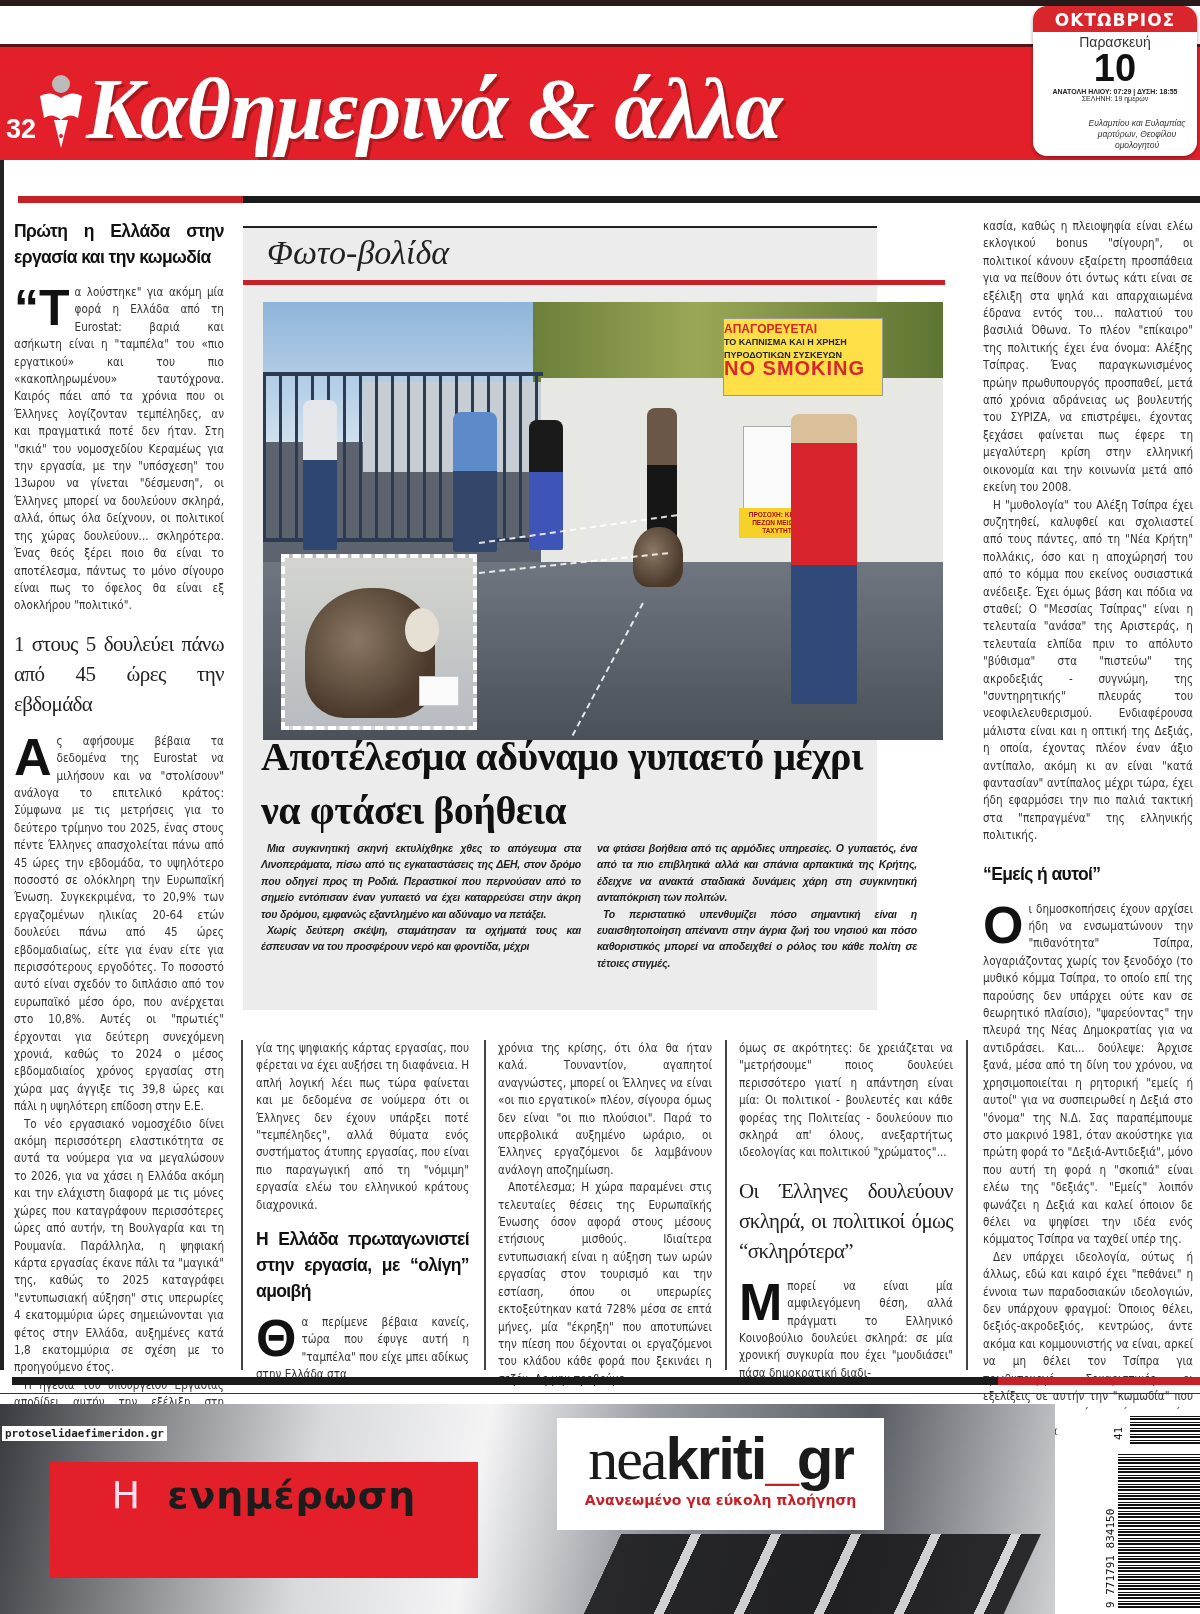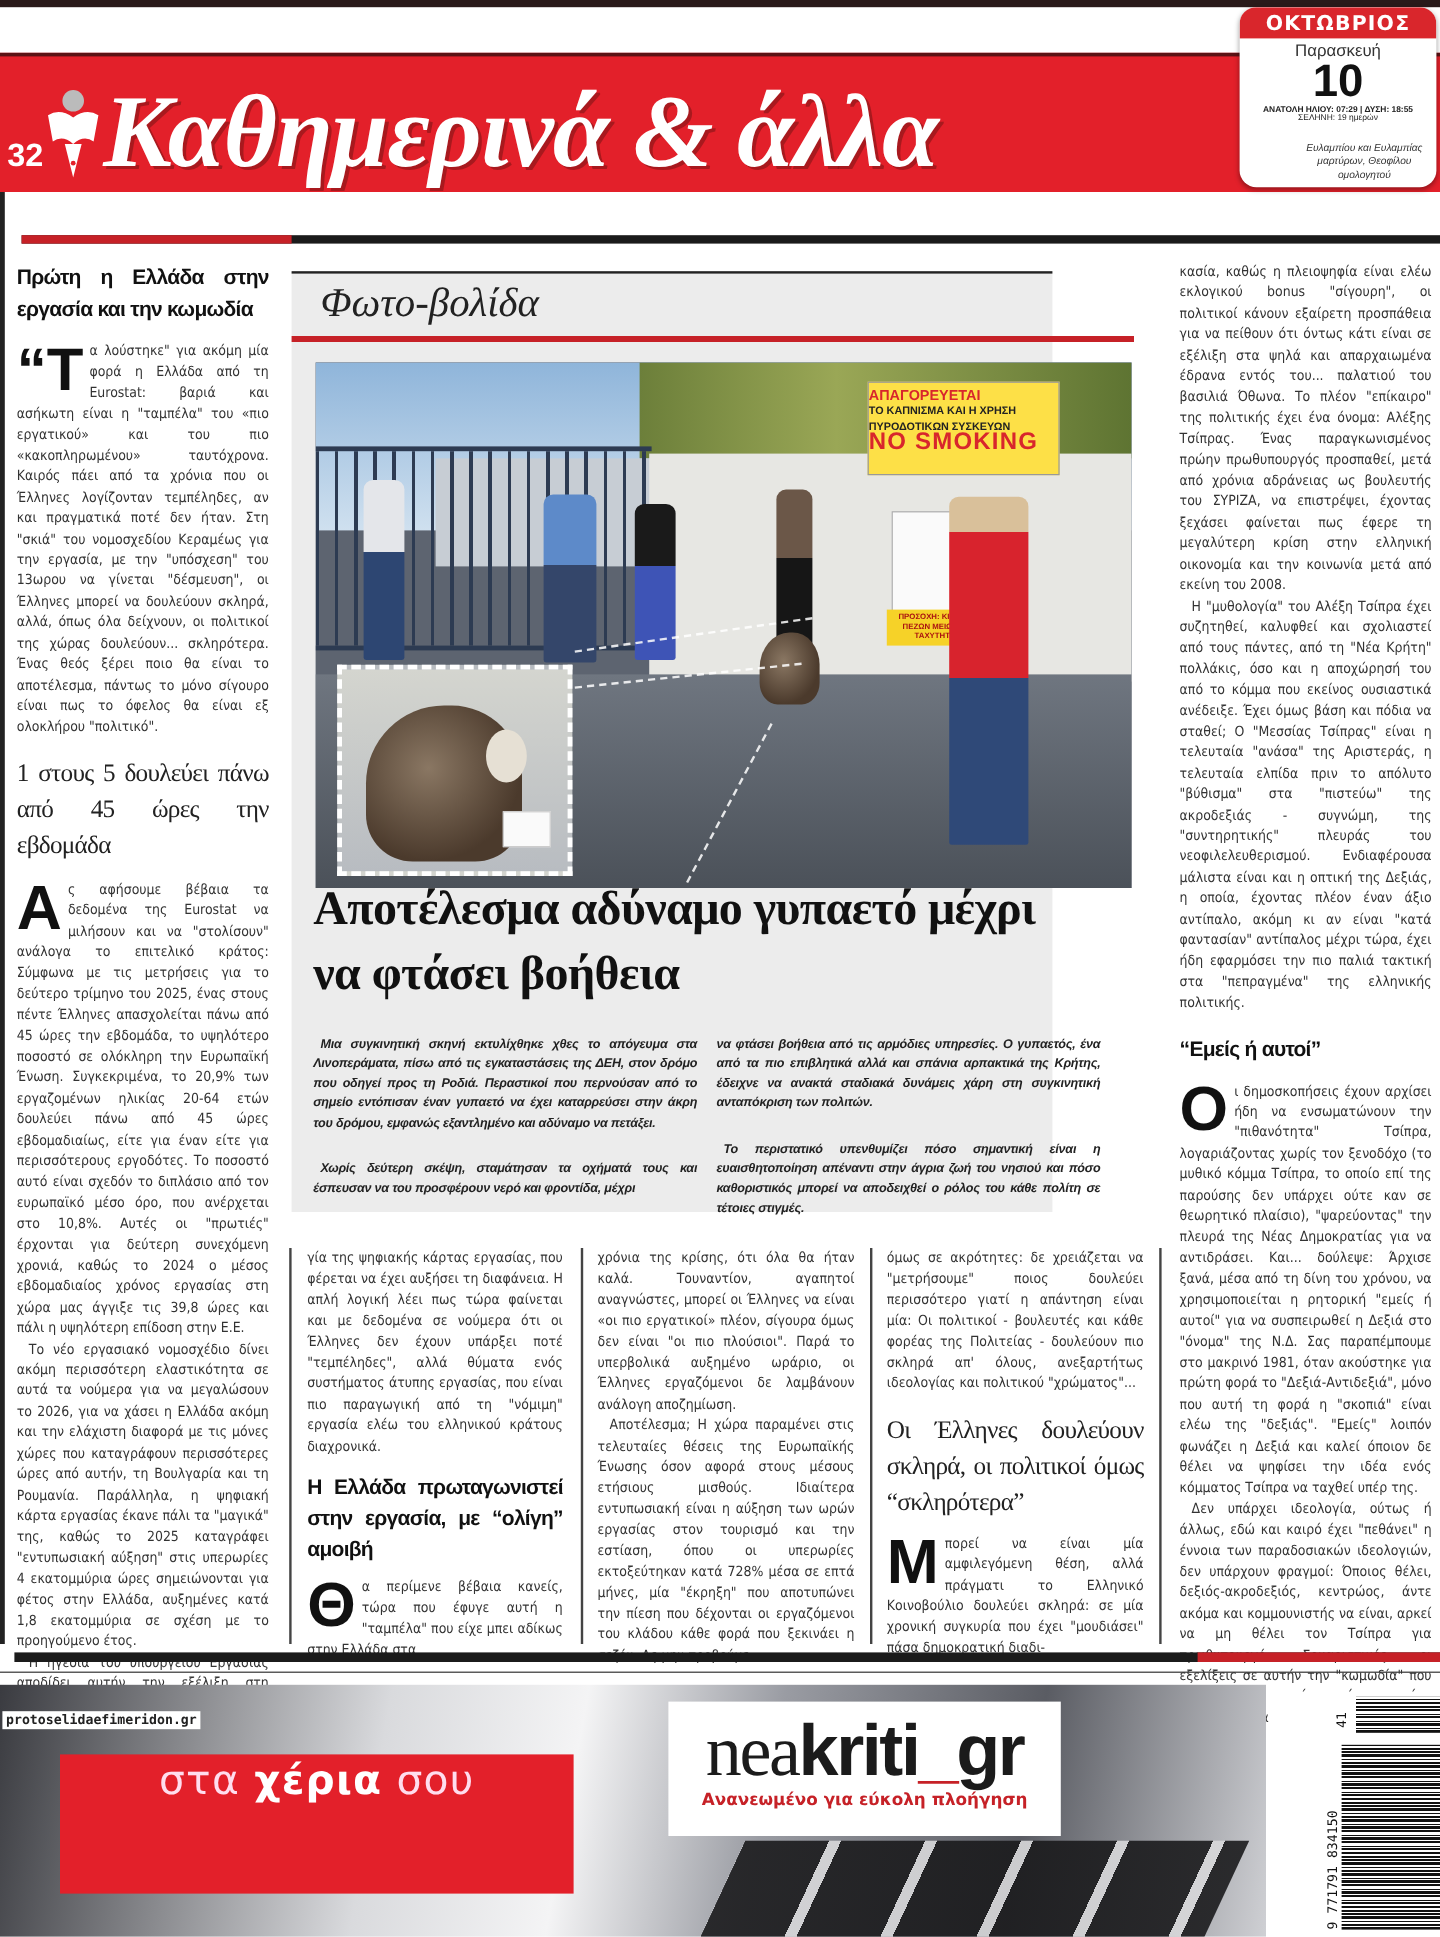--- a/index.html
+++ b/index.html
@@ -50,21 +50,21 @@
   .sign .nosmoke { color: #d8262c; font-size: 20px; letter-spacing: 1px; }
   .safety { position: absolute; left: 480px; top: 124px; width: 74px; height: 104px; background: #fafafa; border: 1px solid #aaa; }
   .warn { position: absolute; left: 476px; top: 206px; width: 80px; height: 30px; background: #f6d228; font: bold 6.5px "Liberation Sans", sans-serif; color: #a11; text-align: center; line-height: 8px; padding-top: 3px; }
   .person { position: absolute; border-radius: 8px 8px 2px 2px; }
   .inset { position: absolute; left: 18px; top: 252px; width: 196px; height: 176px; border: 4px dashed #fff; background: linear-gradient(#d4d5cf, #b8bcc1); overflow: hidden; }
   .vulture { position: absolute; background: radial-gradient(ellipse at 40% 40%, #8a7763, #4b3a2c 70%); border-radius: 50% 45% 30% 30%; }
   .dash-line { position: absolute; border-top: 2px dashed rgba(255,255,255,.85); transform-origin: left; }
 
   .story-title { position: absolute; left: 18px; top: 502px; font: bold 40px/54px "Liberation Serif", serif; color: #111; letter-spacing: -0.5px; }
   .story-body { position: absolute; top: 612px; width: 320px; font: italic bold 10.5px/16.4px "Liberation Sans", sans-serif; color: #222; text-align: justify; letter-spacing: -0.2px; }
-  .story-body p { text-indent: 6px; margin-top: 22px; }
+  .story-body p { text-indent: 6px; }
 
   .vsep { position: absolute; width: 2px; background: #444; }
   .rule-bottom { position: absolute; left: 12px; top: 1377px; width: 1188px; height: 8px; background: #1b1b1b; }
   .rule-bottom .red { position: absolute; right: 0; top: 0; width: 202px; height: 8px; background: #c62127; }
   .thin-rule { position: absolute; left: 0; top: 1393px; width: 1200px; height: 1px; background: #333; }
 
   
   .ad { position: absolute; left: 0; top: 1404px; width: 1055px; height: 210px; background: linear-gradient(100deg, #3a3b40 0%, #d9dadd 30%, #f4f4f5 45%, #9a9ca3 60%, #5a5c63 80%, #cfd0d4 100%); overflow: hidden; }
   .ad-watermark { position: absolute; left: 2px; top: 22px; background: #fff; font: bold 11px "DejaVu Sans Mono", monospace; color: #222; padding: 1px 3px; }
   .ad-red { position: absolute; left: 50px; top: 58px; width: 428px; height: 116px; background: #e3202a; text-align: center; }
@@ -214,24 +214,23 @@
 
 <div class="rule-bottom">
     <div class="red"></div>
   </div>
 <div class="thin-rule"></div>
 
 <div class="ad">
   <div class="keys"></div>
   <div class="ad-watermark">protoselidaefimeridon.gr</div>
   <div class="ad-red">
-    <div class="ad-line2">
-      <span>στα</span>
-      <b>χέρια</b>
-      <span>σου</span>
+    <div class="ad-line1">
+      <span>Η</span>&nbsp;
+      <b>ενημέρωση</b>
     </div>
   </div>
   <div class="ad-logo-box">
     <div class="ad-logo"><span>nea</span><b>kriti</b><b class="u">_</b><b>gr</b></div>
     <div class="ad-tag">Ανανεωμένο για εύκολη πλοήγηση</div>
   </div>
 </div>
 
 <div class="barcode">
   <div class="bc-bars-small"></div>

